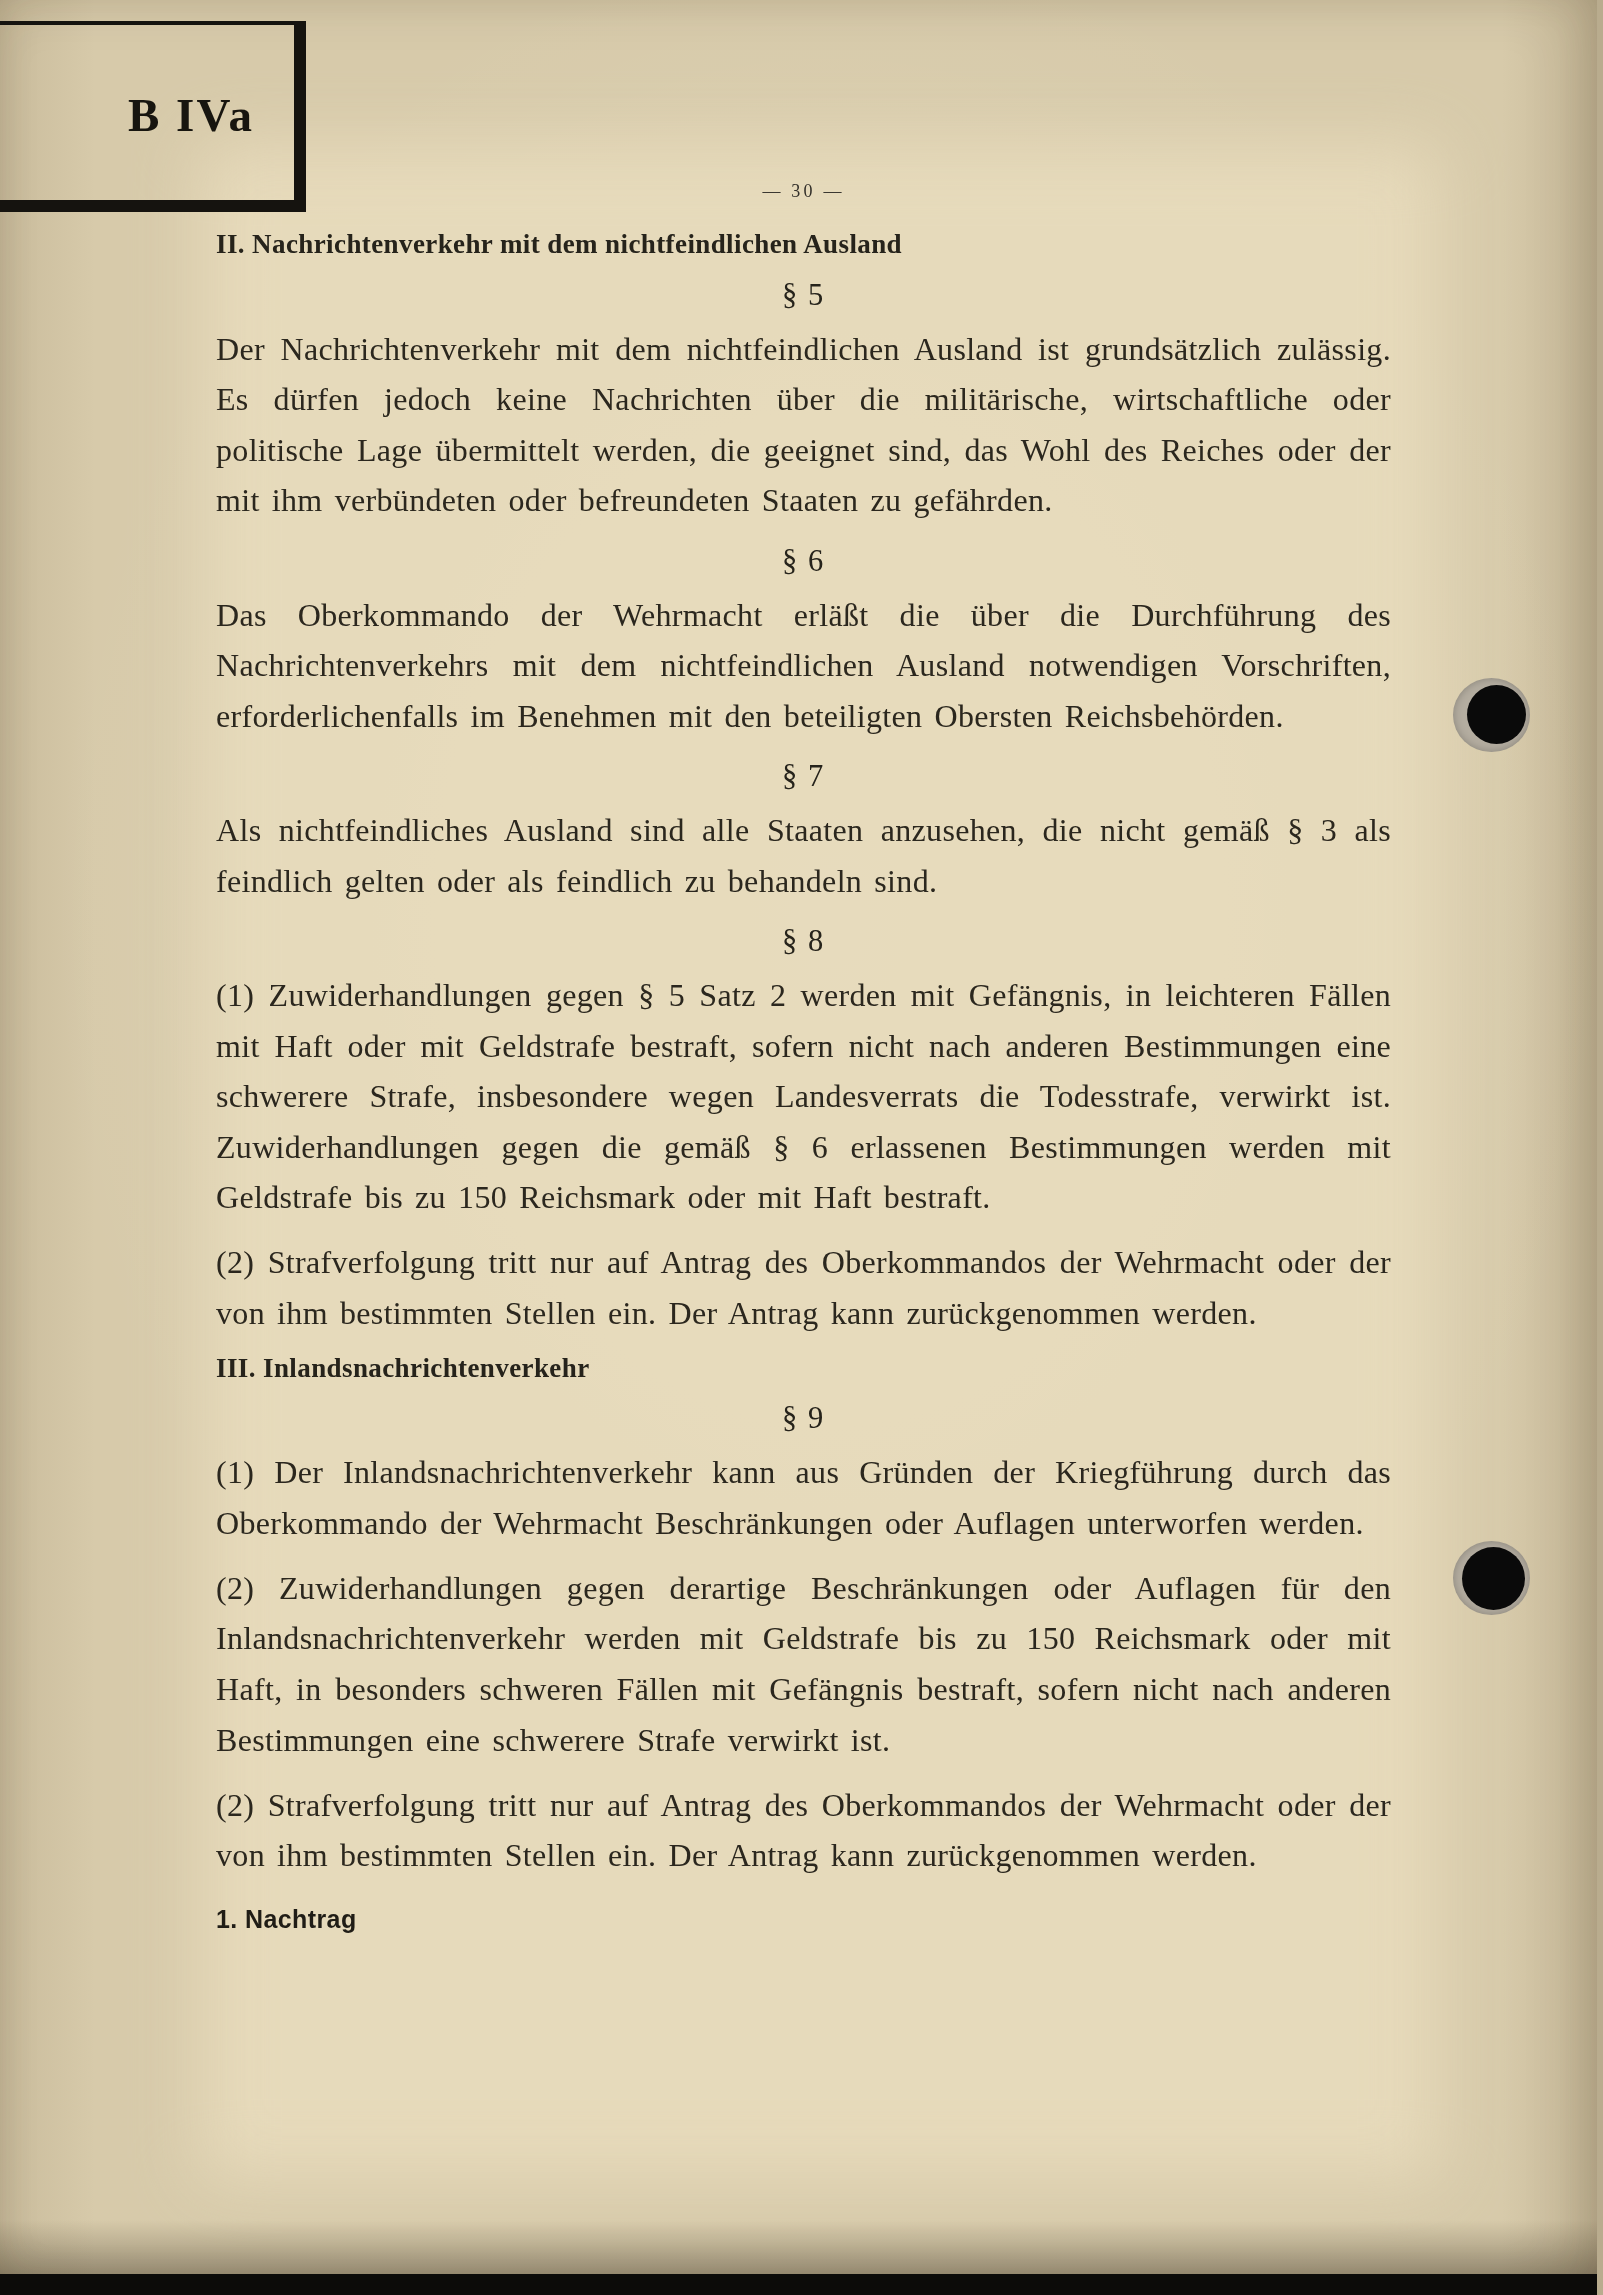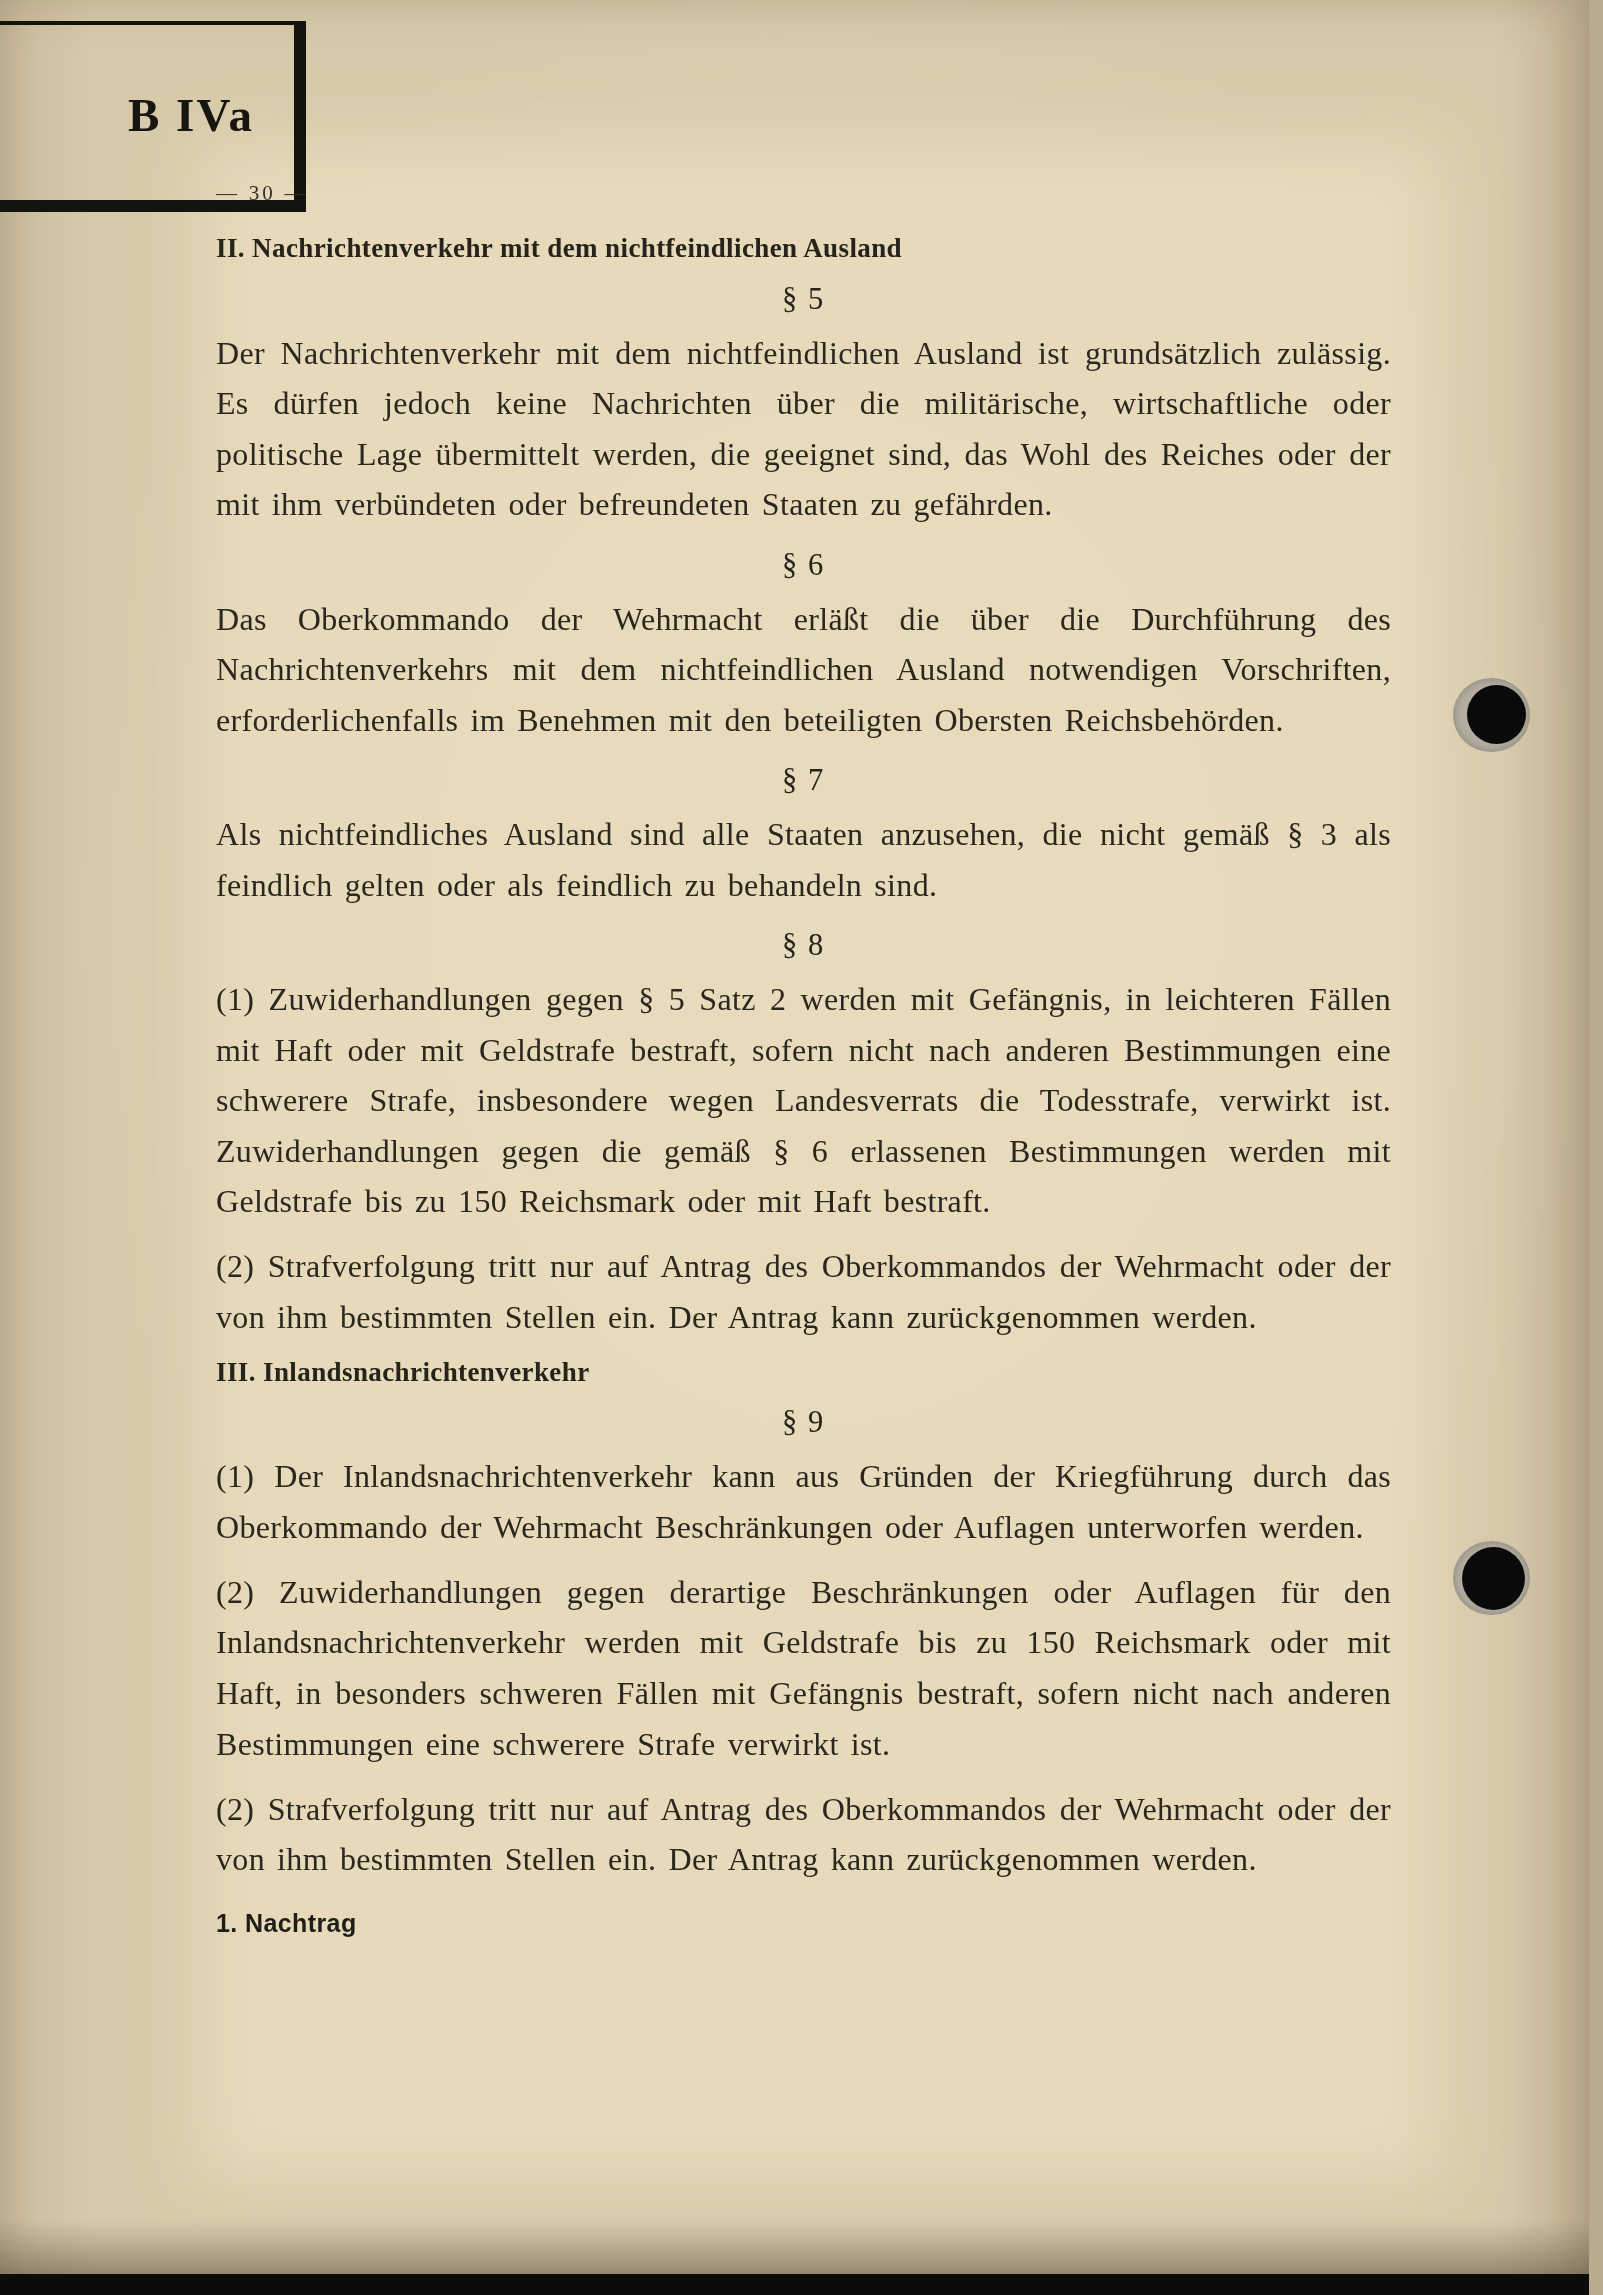--- a/index.html
+++ b/index.html
@@ -12,20 +12,21 @@
     width: 1589px;
     height: 2295px;
     background: #d7caaa;
     background-image:
       radial-gradient(ellipse 1122px 1443px at 52% 40%, rgba(255,250,228,0.25), rgba(0,0,0,0) 70%),
       linear-gradient(90deg, rgba(80,60,30,0.10) 0%, rgba(0,0,0,0) 6%, rgba(0,0,0,0) 94%, rgba(80,60,30,0.12) 100%);
     overflow: hidden;
     font-family: "Liberation Serif", "DejaVu Serif", serif;
     color: #2b271e;
     box-shadow: inset -21px 0 56px rgba(60,45,20,0.12), inset 0 -11.2px 40px rgba(60,45,20,0.14);
+    padding-left: 8px;
   }
   
   .light-band {
     position: absolute;
     left: 200px;
     top: 144px;
     width: 1239px;
     height: 2037px;
     background: #ead fc4;
     background-color: #e9ddbe;
@@ -77,21 +78,22 @@
   .punch-2 .punch-hole { left: 8.8px; width: 63px; height: 63px; top: 5.6px; }
 
   
   .content {
     position: absolute;
     left: 216px;
     top: 181px;
     width: 1175px;
   }
   .page-number {
-    font-size: 21px;
+    text-align: center;
+    font-size: 18px;
     letter-spacing: 3.2px;
     margin-bottom: 27px;
     color: #33302a;
   }
   .section-heading {
     text-align: left;
     font-size: 27px;
     font-weight: bold;
     margin: 0 0 11.2px 0;
     letter-spacing: 0.4px;

